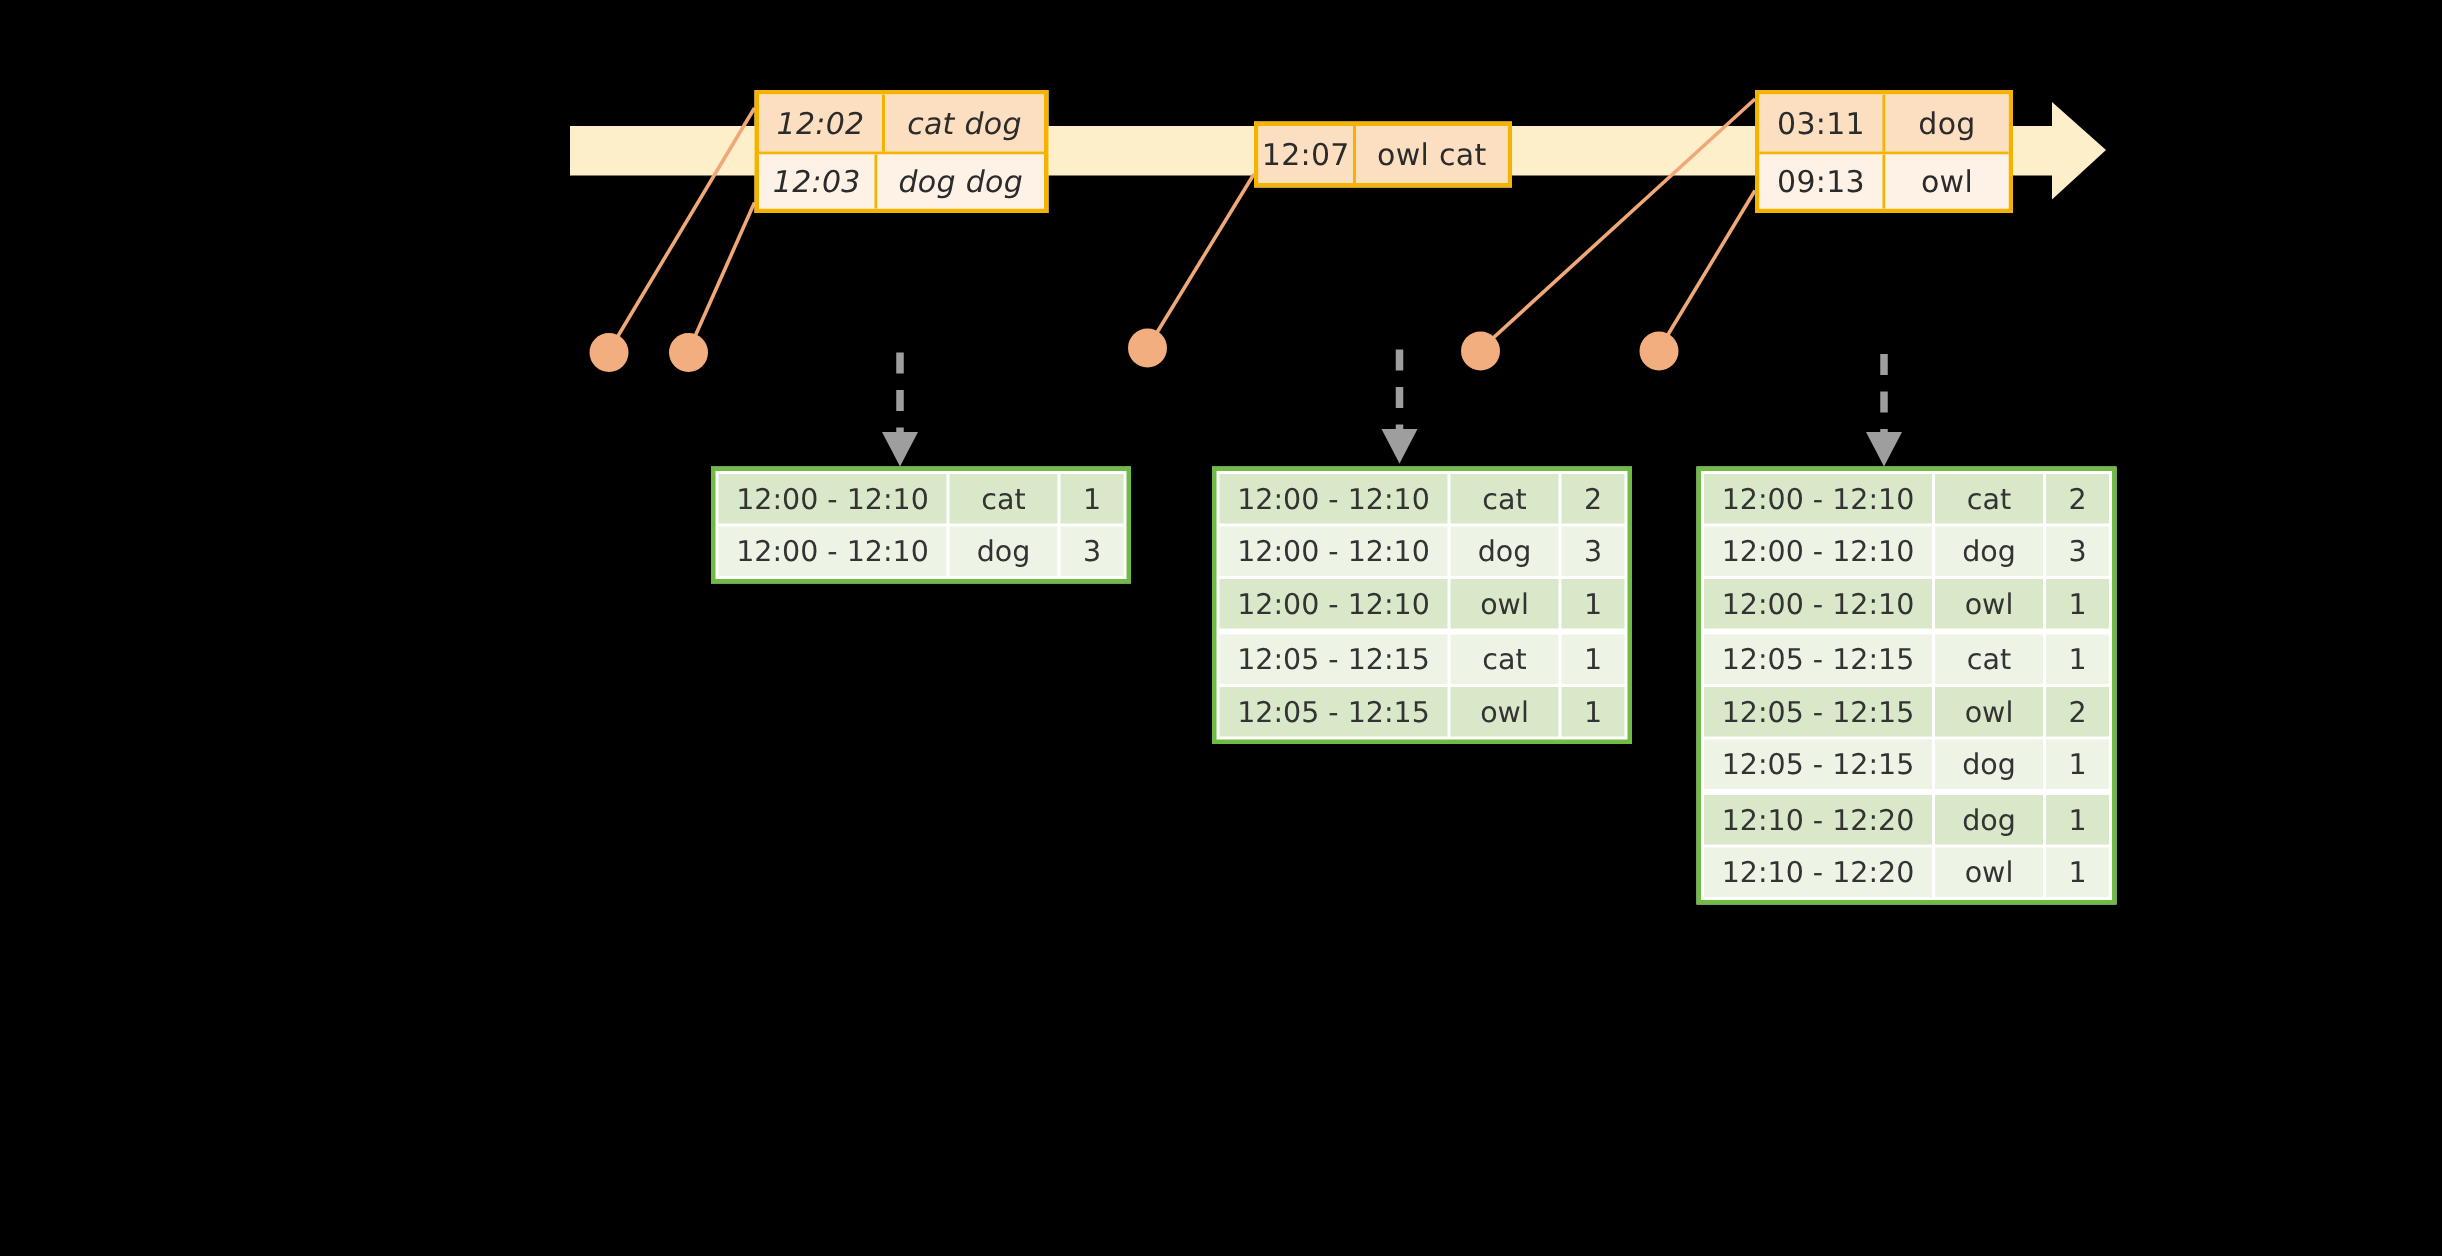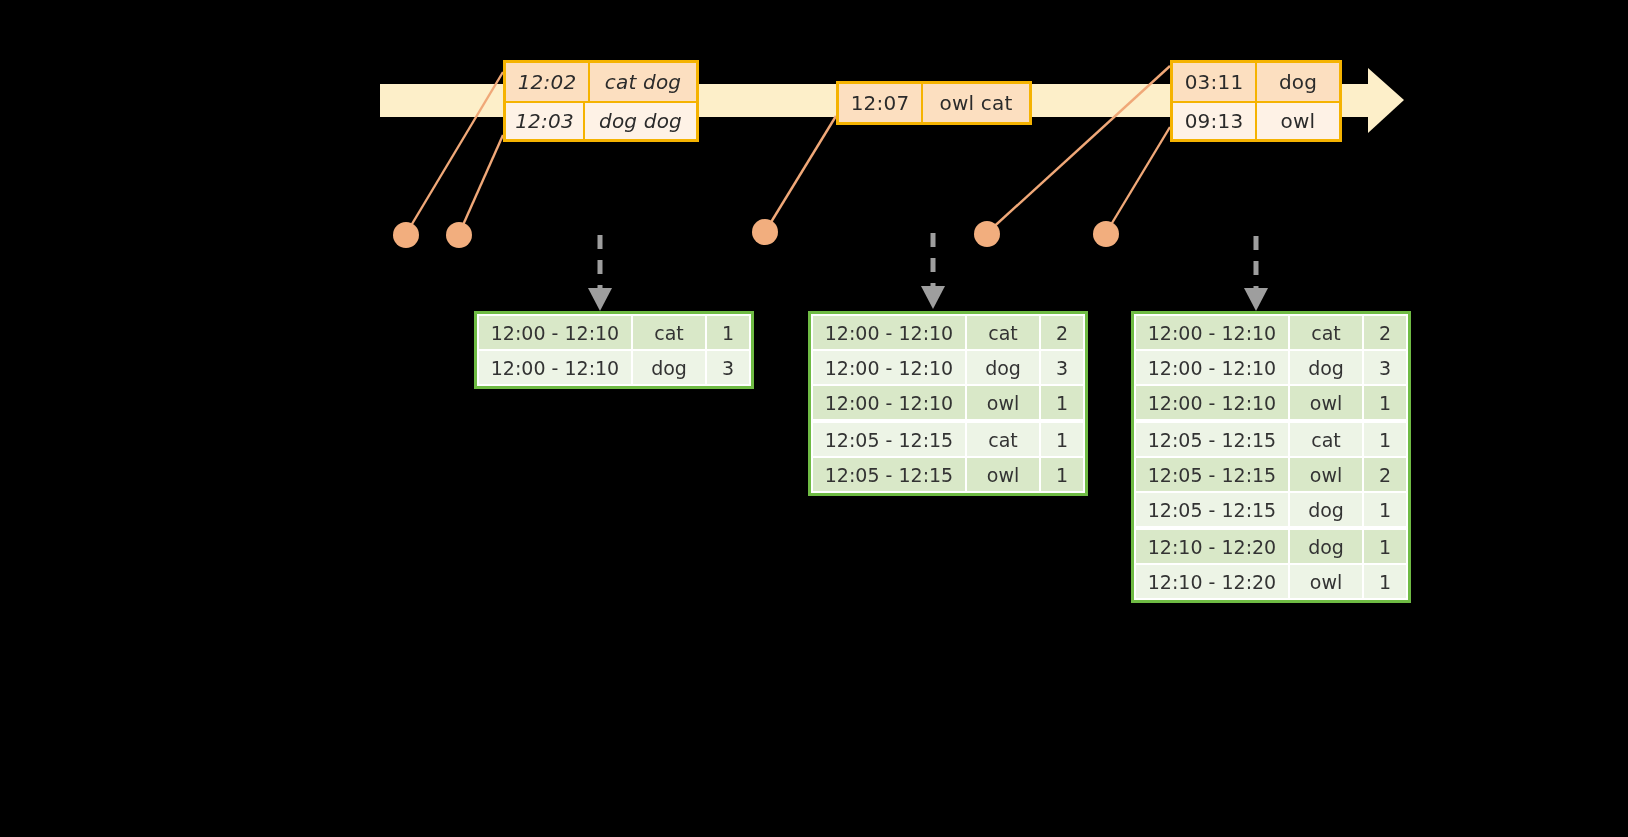--- a/index.html
+++ b/index.html
@@ -127,21 +127,21 @@
     <div class="event-row shade">
       <span class="ev-time">12:02</span>
       <span class="ev-text">cat dog</span>
     </div>
     <div class="event-row">
       <span class="ev-time">12:03</span>
       <span class="ev-text">dog dog</span>
     </div>
   </div>
 
-  <div class="event-box" style="left:836px; top:81px; width:196px;">
+  <div class="event-box" style="left:836px; top:81px; width:172px;">
     <div class="event-row shade">
       <span class="ev-time">12:07</span>
       <span class="ev-text">owl cat</span>
     </div>
   </div>
 
   <div class="event-box" style="left:1170px; top:60px; width:172px;">
     <div class="event-row shade">
       <span class="ev-time">03:11</span>
       <span class="ev-text">dog</span>

